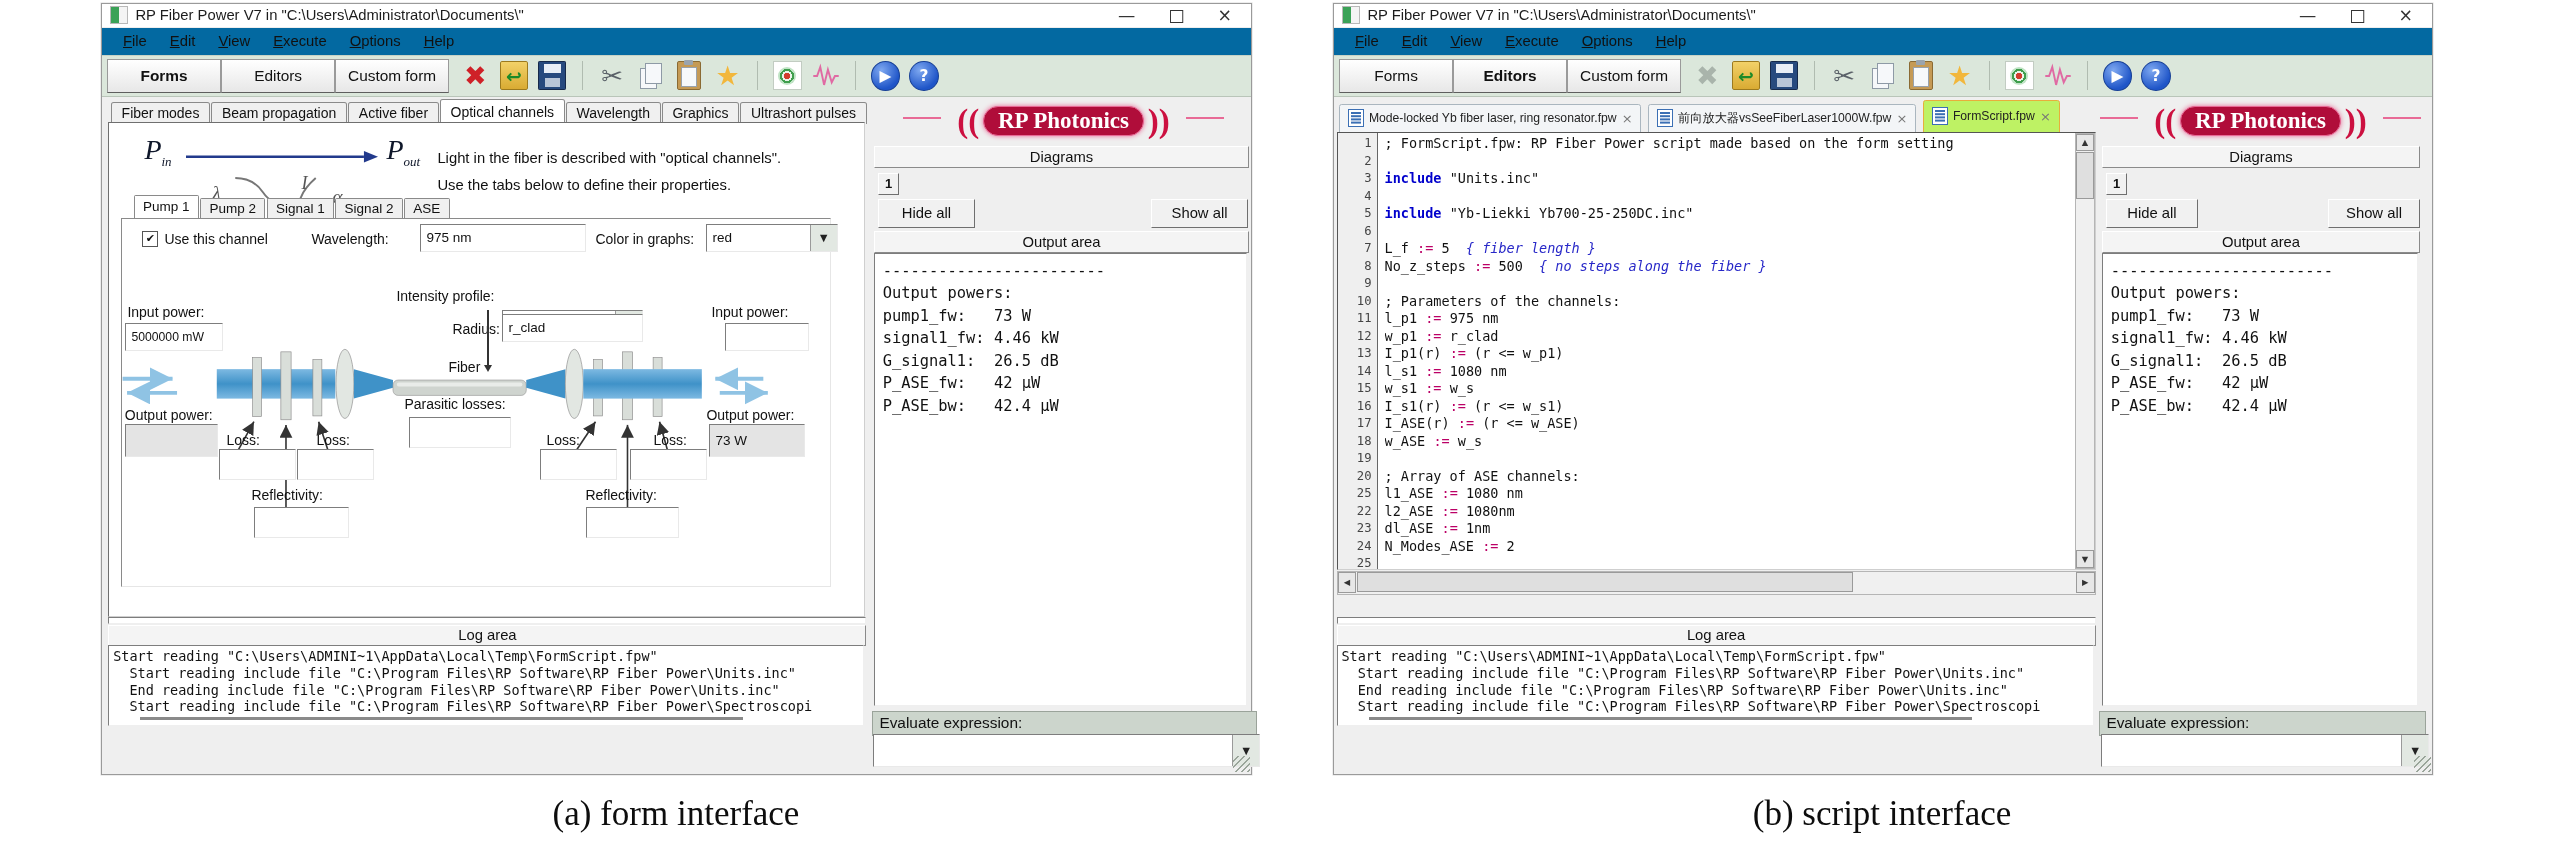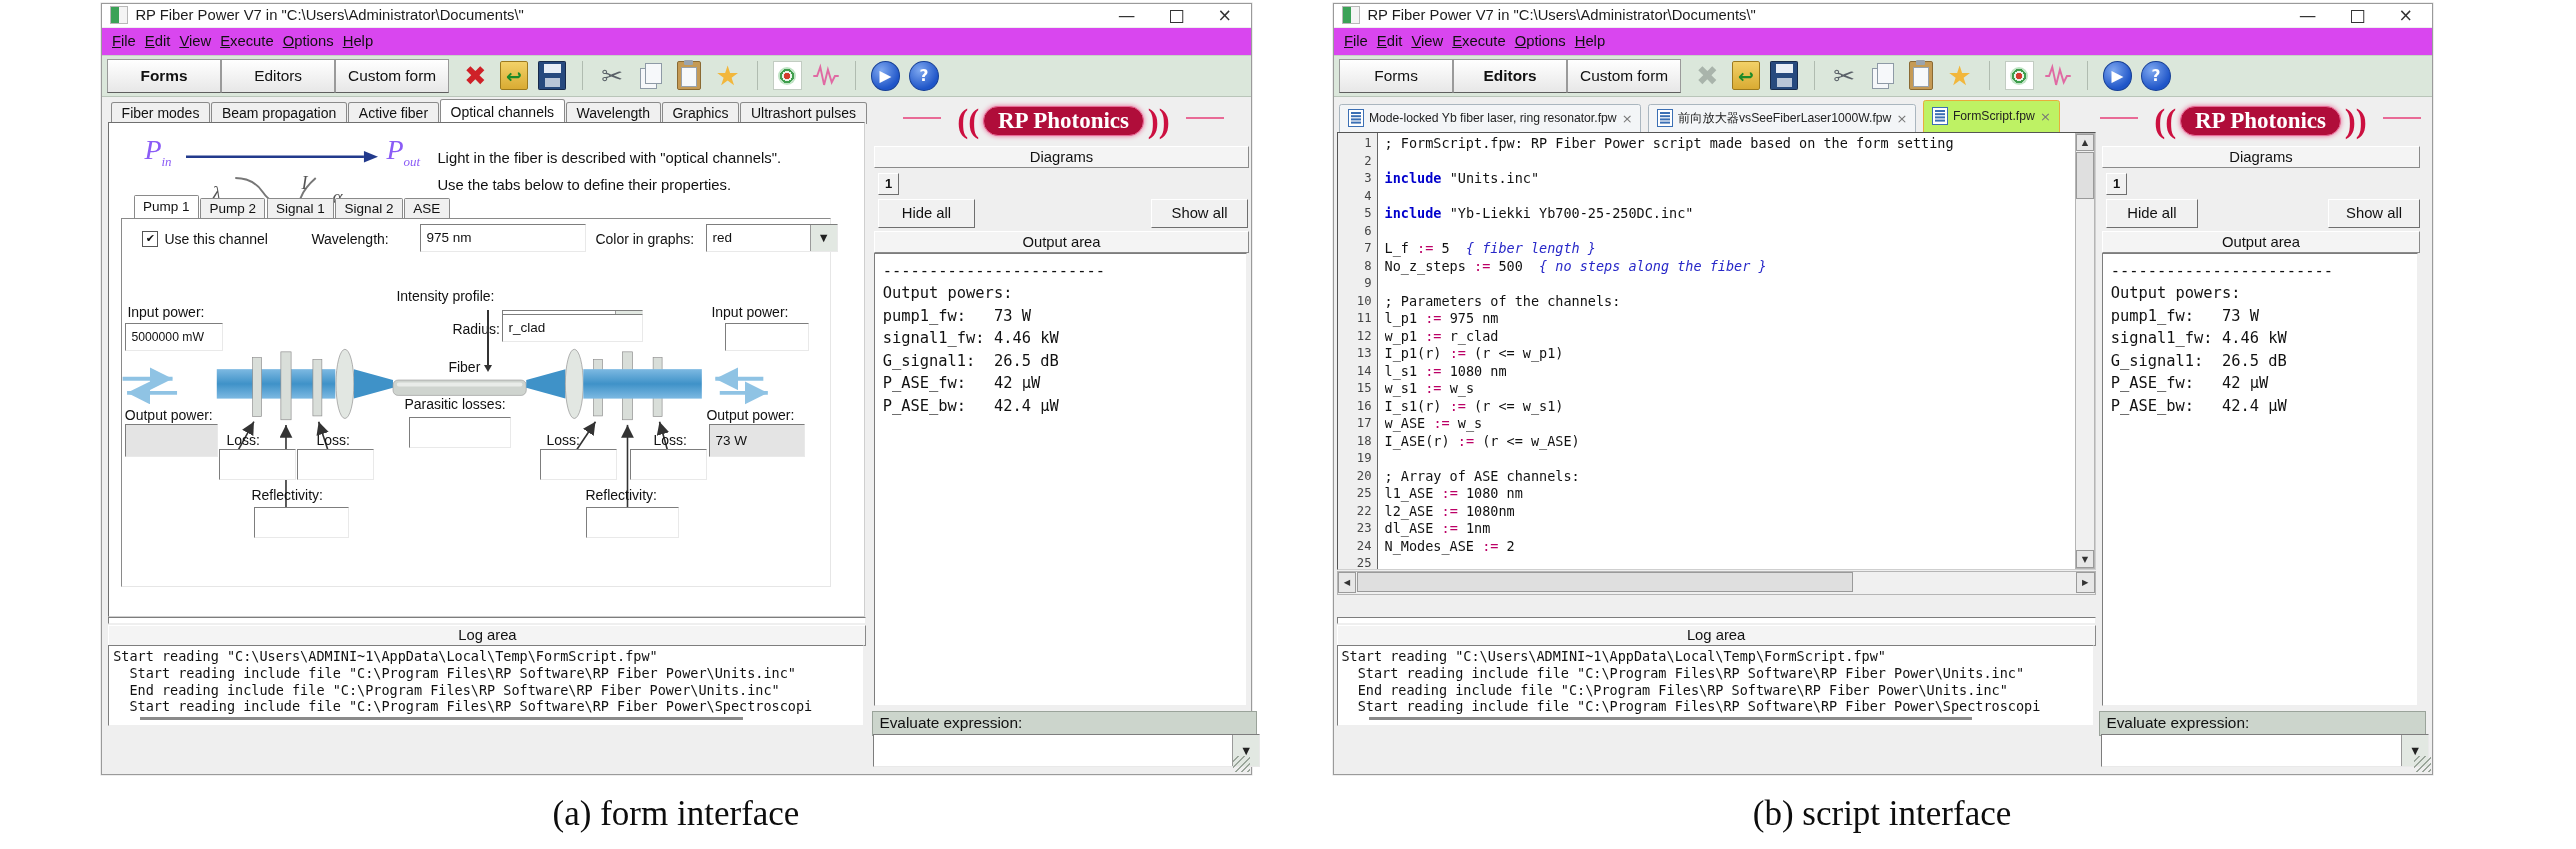--- a/index.html
+++ b/index.html
@@ -6,21 +6,21 @@
   body{width:2576px;height:849px;background:#fff;font-family:"Liberation Sans",sans-serif;position:relative;overflow:hidden}
   .abs{position:absolute}
   .window{position:absolute;top:2.6px;height:770px;background:#efefef;border:0.6px solid #9a9a9a;box-shadow:0 0 0 0.6px #e2e2e2}
   #win-a{left:101px;width:1149px}
   #win-b{left:1333px;width:1098px}
   
   .titlebar{position:absolute;left:0;top:0;right:0;height:23px;background:#fff;display:flex;align-items:center;padding-left:7.7px;gap:7.7px;border-bottom:0.6px solid #eee}
   .app-icon{width:16px;height:16px;border:0.6px solid #b8b8b8;background:linear-gradient(90deg,#3ba257 52%,#f4f4f4 52%)}
   .title-text{font-size:14.8px;color:#1c1c1c;white-space:nowrap}
   .win-controls{margin-left:auto;display:flex;gap:33px;padding-right:19px;font-size:17.3px;color:#333;font-family:"DejaVu Sans",sans-serif}
-  .menubar{position:absolute;top:24px;left:0;right:0;height:27.6px;background:#d946ef;display:flex;align-items:center;gap:9px;padding-left:10px;font-size:14.8px;color:#111}
+  .menubar{position:absolute;top:24px;left:0;right:0;height:27.6px;background:#0369a1;display:flex;align-items:center;gap:23px;padding-left:21px;font-size:14.8px;color:#111}
   .menu-item::first-letter{text-decoration:underline}
   .toolbar{position:absolute;top:51px;left:0;right:0;height:40px;background:#dbe7db;border-top:0.6px solid #c6d2c6;border-bottom:0.6px solid #b9c5b9;display:flex;align-items:center;padding-left:5.1px}
   .tb-btn{min-width:94px;height:32px;background:linear-gradient(#ffffff,#e7e7e7);border:0.6px solid #9a9a9a;border-bottom:1.9px solid #5e5e5e;font-size:15.4px;display:flex;align-items:center;justify-content:center;padding:0 9px;color:#111}
   .tb-btn.active{font-weight:bold}
   .tb-icons{display:flex;align-items:center;margin-left:11.5px;gap:9px}
   .sep{width:0.6px;height:29.5px;background:#b0bcb0;margin:0 5.8px}
   .ticon{width:29.5px;height:29.5px;display:flex;align-items:center;justify-content:center;font-family:"DejaVu Sans",sans-serif}
   .i-x{color:#cf2128;font-size:27px;font-weight:bold}
   .i-x.disabled{color:#a9b4ab}
   .i-open{width:26px;height:27px;background:linear-gradient(#f2d168,#d9ab33);border:0.6px solid #9c7a1e;border-radius:1.9px;color:#1d8a28;font-size:19px;font-weight:bold;display:flex;align-items:center;justify-content:center}
@@ -55,21 +55,21 @@
   .logo .paren{color:#cc1040;font-family:"Liberation Serif",serif;font-weight:bold;font-size:33px;line-height:33px}
   .logo .pill{background:#b00d3a;border:1.3px solid #e86a96;border-radius:16.7px;color:#fff;font-family:"Liberation Serif",serif;font-weight:bold;font-size:23px;padding:1.3px 14px;white-space:nowrap;box-shadow:0 0 5.1px #e86a96}
   .logo .line{position:absolute;height:1.9px;background:#e86a96;top:16.7px}
   .evalbar{background:#ccd5cc;border:0.6px solid #9aa39a;display:flex;align-items:center;padding-left:6.4px;font-size:15.4px;color:#111}
   .grip{position:absolute;right:1.3px;bottom:1.3px;width:16.7px;height:16.7px;background:repeating-linear-gradient(135deg,transparent 0 3.2px,#9aa59a 3.2px 4.5px)}
   
   .tabstrip{position:absolute;display:flex;align-items:flex-end;gap:1.3px}
   .ftab{background:#f0f0f0;border:0.6px solid #8a8a8a;border-bottom:none;height:21px;display:flex;align-items:center;padding:0 9.6px;font-size:14px;color:#111;border-radius:2.6px 2.6px 0 0}
   .ftab.active{background:#fff;height:24.4px;font-weight:normal;box-shadow:0 1.9px 0 #fff}
   .form-panel{position:absolute;background:#fff;border:1.3px solid;border-color:#6f6f6f #cfcfcf #cfcfcf #6f6f6f}
-  .math-serif{font-family:"Liberation Serif",serif;font-style:italic;color:#8b5cf6}
+  .math-serif{font-family:"Liberation Serif",serif;font-style:italic;color:#0f172a}
   .desc{font-size:14.8px;color:#111}
   .ctab{background:#f0f0f0;border:0.6px solid #8a8a8a;border-bottom:none;height:19px;display:flex;align-items:center;padding:0 8.3px;font-size:13.5px;color:#111;border-radius:1.9px 1.9px 0 0}
   .ctab.active{background:#fff;height:22.5px}
   .innerbox{position:absolute;border:1.3px solid;border-color:#8a8a8a #e6e6e6 #e6e6e6 #8a8a8a;background:#fff}
   .checkbox{width:14px;height:14px;background:#fff;border:1.3px solid #555;display:flex;align-items:center;justify-content:center;font-size:11px;color:#111;font-family:"DejaVu Sans",sans-serif}
   .vline-arrow{position:absolute;width:1.3px;background:#333}
   .vline-arrow:after{content:"";position:absolute;bottom:-7.7px;left:-3.8px;border:4.5px solid transparent;border-top:7.7px solid #333}
   
   .etabs{position:absolute;display:flex;align-items:flex-end;gap:7px}
   .etab{display:flex;align-items:center;gap:5.1px;background:#f3f5f7;border:0.6px solid #aab6bf;height:27px;padding:0 7.7px;font-size:12.2px;color:#222;border-radius:2.6px 2.6px 0 0;white-space:nowrap}
@@ -438,22 +438,22 @@
         <div class="codeline">L_f <span class="c-asn">:=</span> 5  <span class="c-brace">{ fiber length }</span></div>
         <div class="codeline">No_z_steps <span class="c-asn">:=</span> 500  <span class="c-brace">{ no steps along the fiber }</span></div>
         <div class="codeline"> </div>
         <div class="codeline">; Parameters of the channels:</div>
         <div class="codeline">l_p1 <span class="c-asn">:=</span> 975 nm</div>
         <div class="codeline">w_p1 <span class="c-asn">:=</span> r_clad</div>
         <div class="codeline">I_p1(r) <span class="c-asn">:=</span> (r &lt;= w_p1)</div>
         <div class="codeline">l_s1 <span class="c-asn">:=</span> 1080 nm</div>
         <div class="codeline">w_s1 <span class="c-asn">:=</span> w_s</div>
         <div class="codeline">I_s1(r) <span class="c-asn">:=</span> (r &lt;= w_s1)</div>
+        <div class="codeline">I_ASE(r) <span class="c-asn">:=</span> (r &lt;= w_ASE)</div>
         <div class="codeline">w_ASE <span class="c-asn">:=</span> w_s</div>
-        <div class="codeline">I_ASE(r) <span class="c-asn">:=</span> (r &lt;= w_ASE)</div>
         <div class="codeline"> </div>
         <div class="codeline">; Array of ASE channels:</div>
         <div class="codeline">l1_ASE <span class="c-asn">:=</span> 1080 nm</div>
         <div class="codeline">l2_ASE <span class="c-asn">:=</span> 1080nm</div>
         <div class="codeline">dl_ASE <span class="c-asn">:=</span> 1nm</div>
         <div class="codeline">N_Modes_ASE <span class="c-asn">:=</span> 2</div>
       </div>
 
     <div class="sbar" style="right:0;top:0;width:18px;bottom:0">
       <div class="sarrow" style="left:0;top:0;width:16.7px;height:15.4px">▲</div>

